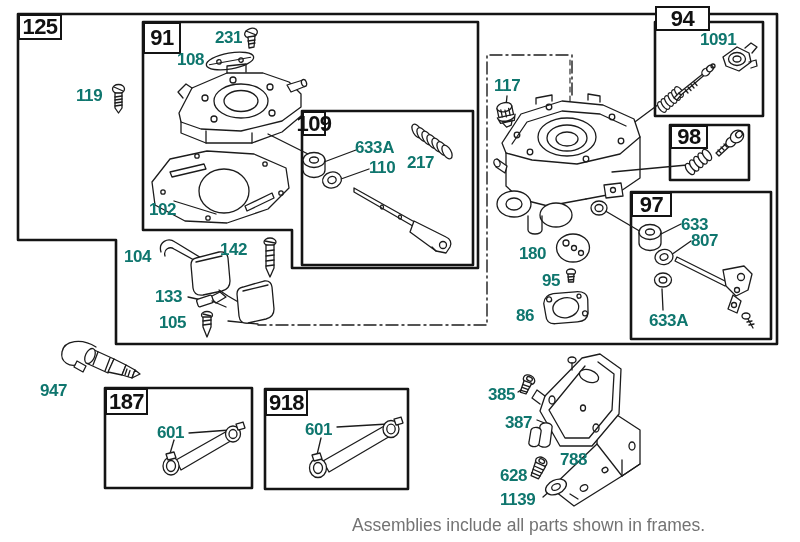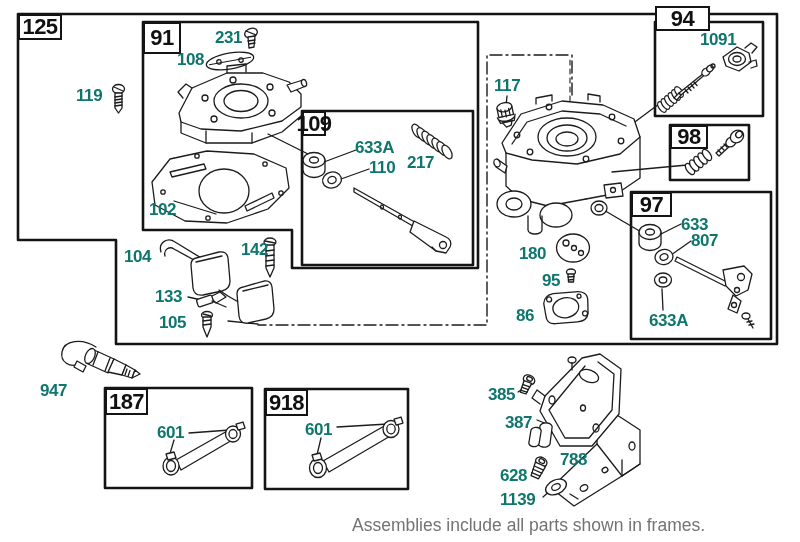--- a/index.html
+++ b/index.html
@@ -390,21 +390,21 @@
   <div class="flabel" style="left:670px;top:125px;width:38px;height:24px">98</div>
   <div class="flabel" style="left:631px;top:192px;width:41px;height:25px">97</div>
   <div class="flabel" style="left:105px;top:388px;width:43px;height:27px">187</div>
   <div class="flabel" style="left:265px;top:389px;width:43px;height:27px">918</div>
 
   <div class="plabel" style="left:76px;top:87px">119</div>
   <div class="plabel" style="left:215px;top:29px">231</div>
   <div class="plabel" style="left:177px;top:51px">108</div>
   <div class="plabel" style="left:149px;top:201px">102</div>
   <div class="plabel" style="left:124px;top:248px">104</div>
-  <div class="plabel" style="left:241px;top:241px">142</div>
+  <div class="plabel" style="left:220px;top:241px">142</div>
   <div class="plabel" style="left:155px;top:288px">133</div>
   <div class="plabel" style="left:159px;top:314px">105</div>
   <div class="plabel" style="left:355px;top:139px">633A</div>
   <div class="plabel" style="left:369px;top:159px">110</div>
   <div class="plabel" style="left:407px;top:154px">217</div>
   <div class="plabel" style="left:494px;top:77px">117</div>
   <div class="plabel" style="left:519px;top:245px">180</div>
   <div class="plabel" style="left:542px;top:272px">95</div>
   <div class="plabel" style="left:516px;top:307px">86</div>
   <div class="plabel" style="left:700px;top:31px">1091</div>

